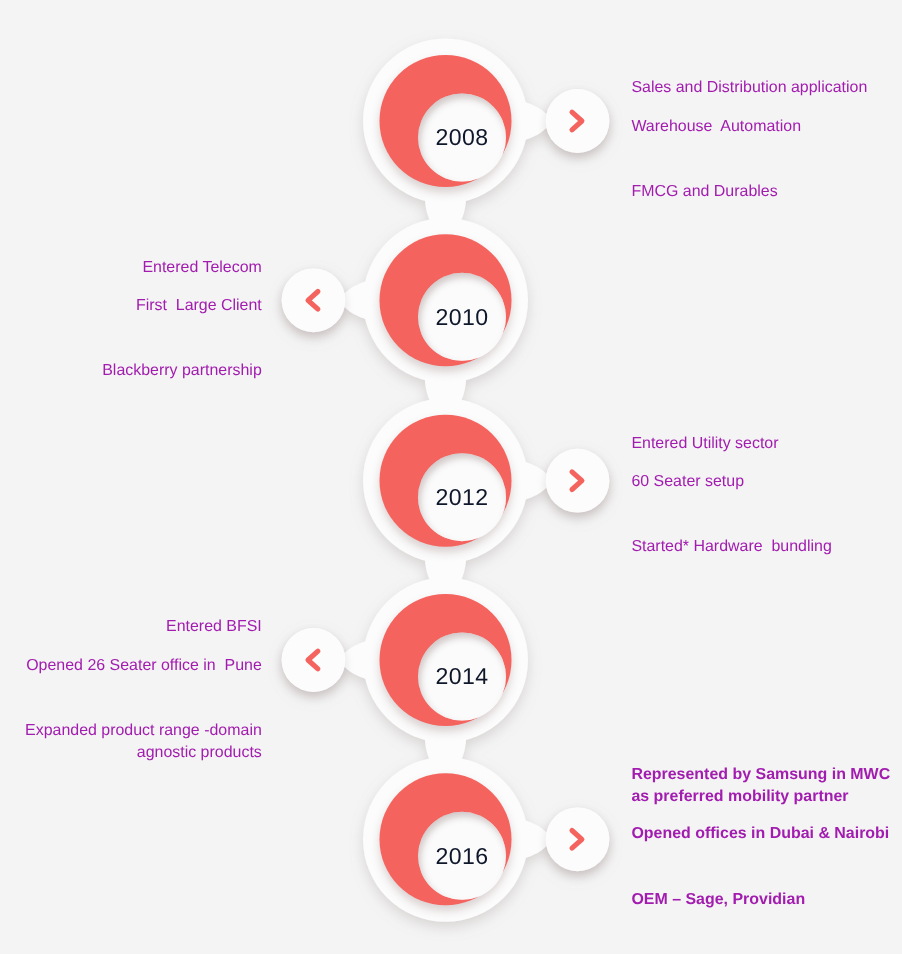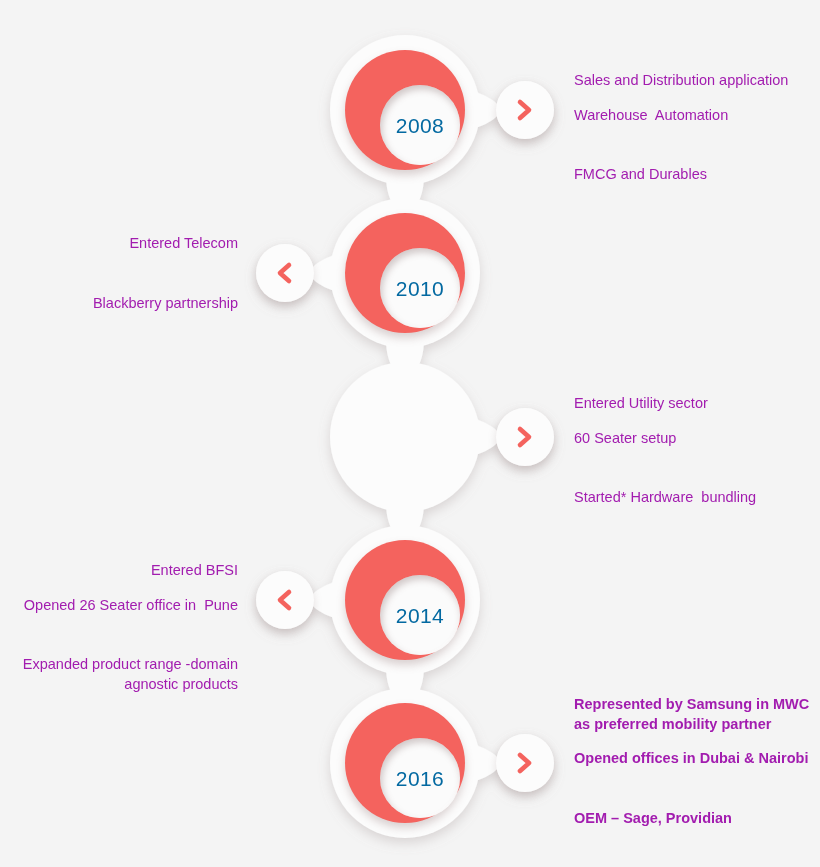--- a/index.html
+++ b/index.html
@@ -63,21 +63,21 @@
                 inset -1px -1px 3px rgba(255,255,255,0.85);
     display: flex;
     align-items: center;
     justify-content: center;
   }
   .node-year {
     font-family: "Liberation Sans", sans-serif;
     font-size: 21px;
     font-weight: 300;
     letter-spacing: 0.4px;
-    color: #0369a1;
+    color: #0f172a;
     line-height: 1;
     user-select: none;
   }
 
   
   .arrow-bubble {
     position: absolute;
     width: 58px;
     height: 58px;
     border-radius: 50%;
@@ -186,23 +186,31 @@
       </div>
     </div>
   </div>
   <div class="arrow-bubble" style="left:256px; top:244px;">
     <svg width="16" height="22" viewBox="0 0 16 22">
       <polyline points="12,3 3,11 12,19" fill="none" stroke="#f4635e" stroke-width="4.6" stroke-linecap="round" stroke-linejoin="round"></polyline>
     </svg>
   </div>
   <div class="txt-block left" style="top:234px;">
     <p class="txt-line">Entered Telecom</p>
+    <p class="txt-line">First  Large Client</p>
     <p class="txt-line">Blackberry partnership</p>
   </div>
 
+  <div class="node" style="top:362px;">
+    <div class="node-ring">
+      <div class="node-core">
+        <span class="node-year">2012</span>
+      </div>
+    </div>
+  </div>
   <div class="arrow-bubble" style="left:496px; top:408px;">
     <svg width="16" height="22" viewBox="0 0 16 22">
       <polyline points="3,3 12,11 3,19" fill="none" stroke="#f4635e" stroke-width="4.6" stroke-linecap="round" stroke-linejoin="round"></polyline>
     </svg>
   </div>
   <div class="txt-block right" style="top:394px;">
     <p class="txt-line">Entered Utility sector</p>
     <p class="txt-line">60 Seater setup</p>
     <p class="txt-line">Started* Hardware  bundling</p>
   </div>

